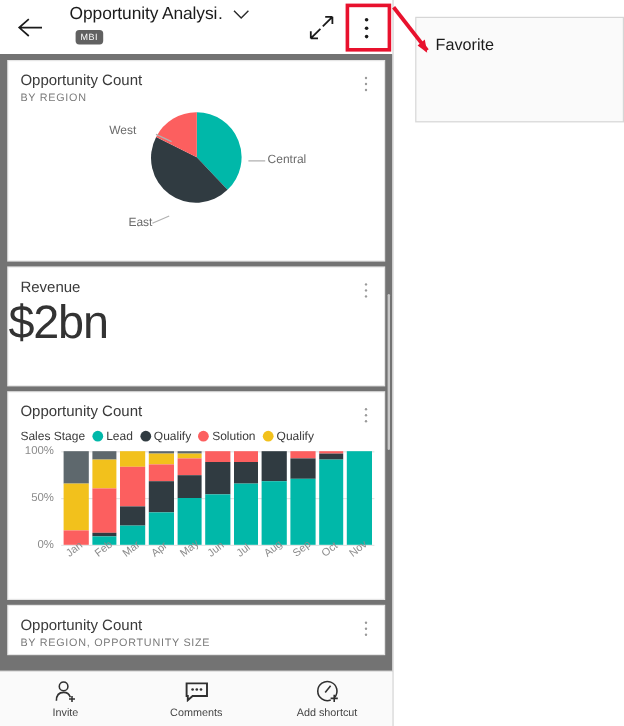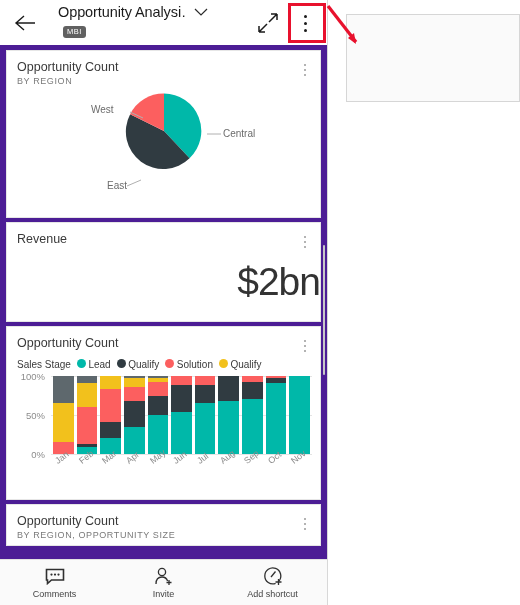--- a/index.html
+++ b/index.html
@@ -56,21 +56,21 @@
 
   
   .hl-box{
     position:absolute;left:288px;top:3px;width:38px;height:40px;
     border:3px solid #e8112d;box-sizing:border-box;pointer-events:none;
   }
 
   
   .body{
     position:absolute;left:0;top:45px;width:327px;height:515px;
-    background:#4c1d95;overflow:hidden;
+    background:#737373;overflow:hidden;
   }
   .tile{
     background:#ffffff;margin:6px 7px 0 7px;position:relative;
     box-shadow:0 0 0 1px #e6e6e6;
   }
   .tile-hd{padding:9px 10px 0 10px;}
   .tile-title{font-size:12.5px;color:#3a3a3a;line-height:15px;}
   .tile-sub{font-size:9px;color:#7a7a7a;letter-spacing:0.6px;margin-top:1px;}
   .tile-dots{
     position:absolute;right:8px;top:10px;width:14px;height:20px;cursor:pointer;
@@ -79,22 +79,22 @@
 
   
   .pie-tile{height:166px;}
   .pie-area{position:relative;height:110px;margin-top:4px;}
   .pie-svg{position:absolute;left:50%;margin-left:-39px;top:2px;}
   .pie-lbl{position:absolute;font-size:10px;color:#6b6b6b;}
 
   
   .rev-tile{height:98px;}
   .rev-val{
-    text-align:right;font-size:39px;color:#333333;
-    font-weight:300;margin-top:13px;letter-spacing:-1px;padding-left:36px;
+    text-align:left;font-size:39px;color:#333333;
+    font-weight:300;margin-top:1px;letter-spacing:-1px;
   }
 
   
   .bar-tile{height:172px;}
   .legend{display:flex;align-items:center;padding:8px 0 0 10px;flex-wrap:nowrap;}
   .legend-title{font-size:10px;color:#3a3a3a;font-weight:normal;margin-right:6px;text-align:center;}
   .legend-item{display:flex;align-items:flex-start;margin-right:6px;}
   .legend-dot{width:9px;height:9px;border-radius:50%;margin-right:2.5px;}
   .legend-lbl{font-size:10px;color:#3a3a3a;}
 
@@ -359,57 +359,58 @@
           </div>
       </div>
 
       <div class="scrollbar"></div>
     </div>
 
     <div class="botnav">
 
       <div class="nav-item">
         <span class="nav-ico">
+          <svg width="20" height="19" viewBox="0 0 20 19">
+            <circle cx="8" cy="5" r="3.6" fill="none" stroke="#303030" stroke-width="1.3"></circle>
+            <path d="M2 17 C2 11.6 5 10 8 10 C10.4 10 12.6 11 13.6 14" fill="none" stroke="#303030" stroke-width="1.3"></path>
+            <path d="M15 13 V18 M12.5 15.5 H17.5" fill="none" stroke="#303030" stroke-width="1.3"></path>
+          </svg>
+        </span>
+        <span class="nav-lbl">Invite</span>
+      </div>
+
+      <div class="nav-item">
+        <span class="nav-ico">
           <svg width="20" height="17" viewBox="0 0 20 17">
             <path d="M1.5 1.5 H18.5 V12 H6.5 L2.5 15.5 V12 H1.5 Z" fill="none" stroke="#303030" stroke-width="1.6"></path>
             <circle cx="6.5" cy="6.6" r="1.1" fill="#303030"></circle>
             <circle cx="10" cy="6.6" r="1.1" fill="#303030"></circle>
             <circle cx="13.5" cy="6.6" r="1.1" fill="#303030"></circle>
           </svg>
         </span>
         <span class="nav-lbl">Comments</span>
-      </div>
-
-      <div class="nav-item">
-        <span class="nav-ico">
-          <svg width="20" height="19" viewBox="0 0 20 19">
-            <circle cx="8" cy="5" r="3.6" fill="none" stroke="#303030" stroke-width="1.3"></circle>
-            <path d="M2 17 C2 11.6 5 10 8 10 C10.4 10 12.6 11 13.6 14" fill="none" stroke="#303030" stroke-width="1.3"></path>
-            <path d="M15 13 V18 M12.5 15.5 H17.5" fill="none" stroke="#303030" stroke-width="1.3"></path>
-          </svg>
-        </span>
-        <span class="nav-lbl">Invite</span>
       </div>
 
       <div class="nav-item">
         <span class="nav-ico">
           <svg width="21" height="20" viewBox="0 0 21 20">
             <path d="M16.8 15.2 A8 8 0 1 0 13.6 17.4" fill="none" stroke="#303030" stroke-width="1.3"></path>
             <path d="M9 11 L13.5 5.5" fill="none" stroke="#303030" stroke-width="1.3"></path>
             <path d="M16.5 13 V19 M13.5 16 H19.5" fill="none" stroke="#303030" stroke-width="1.3"></path>
           </svg>
         </span>
         <span class="nav-lbl">Add shortcut</span>
       </div>
     </div>
 
     <div class="hl-box"></div>
   </div>
 
   <div class="menu">
+    <div class="menu-item">Favorite</div>
   </div>
 
   <svg class="arrow" viewBox="0 0 80 60">
     <path d="M28 6 L56 42" fill="none" stroke="#e8112d" stroke-width="3.2"></path>
     <path d="M56 44 L48 38 L54 33 Z" fill="#e8112d"></path>
   </svg>
 
 </div>
 
 </body></html>

